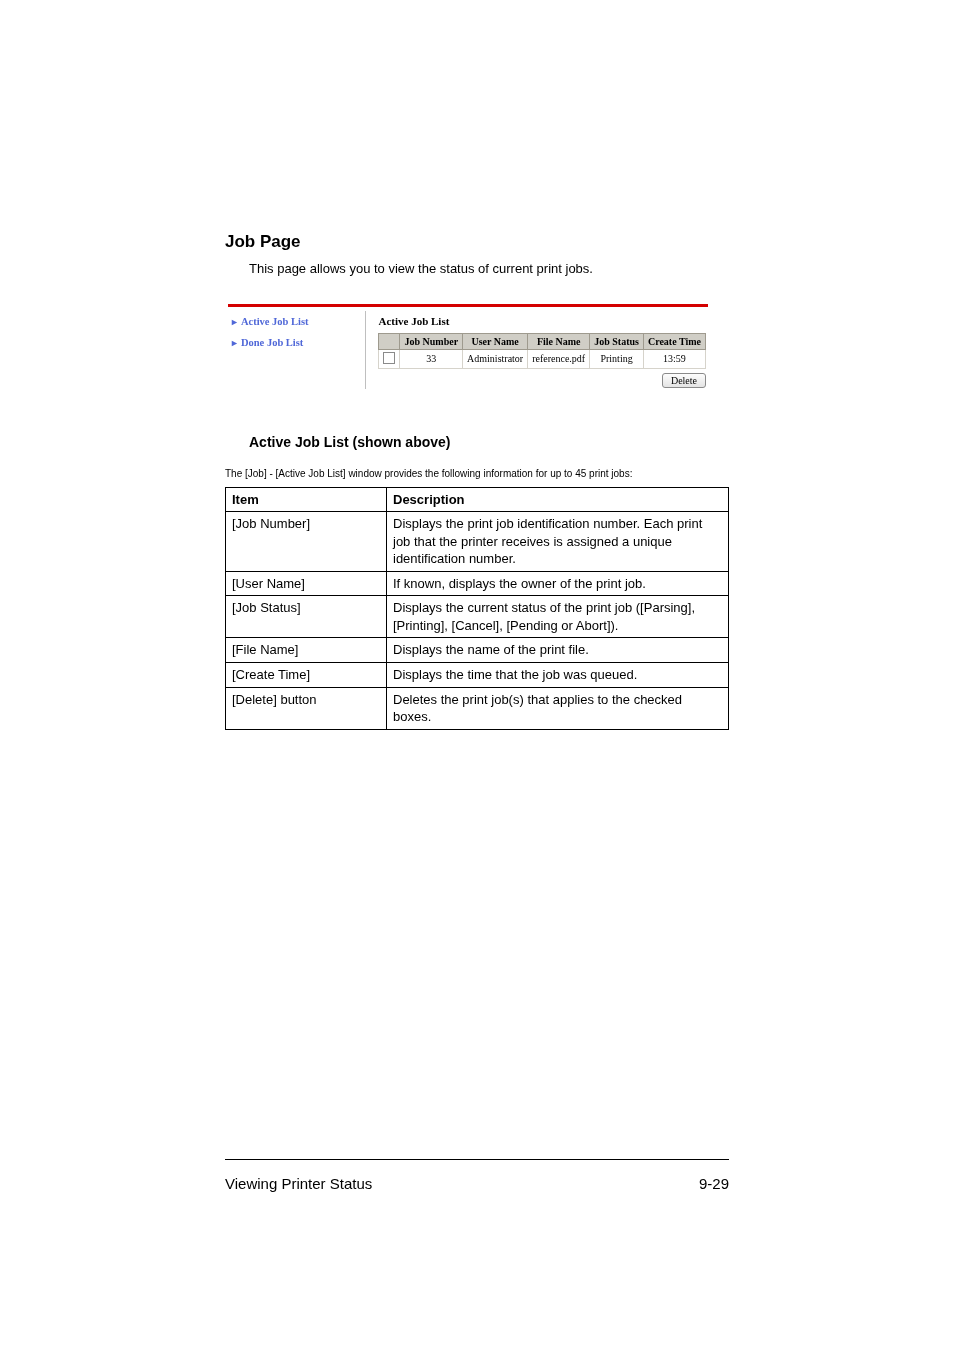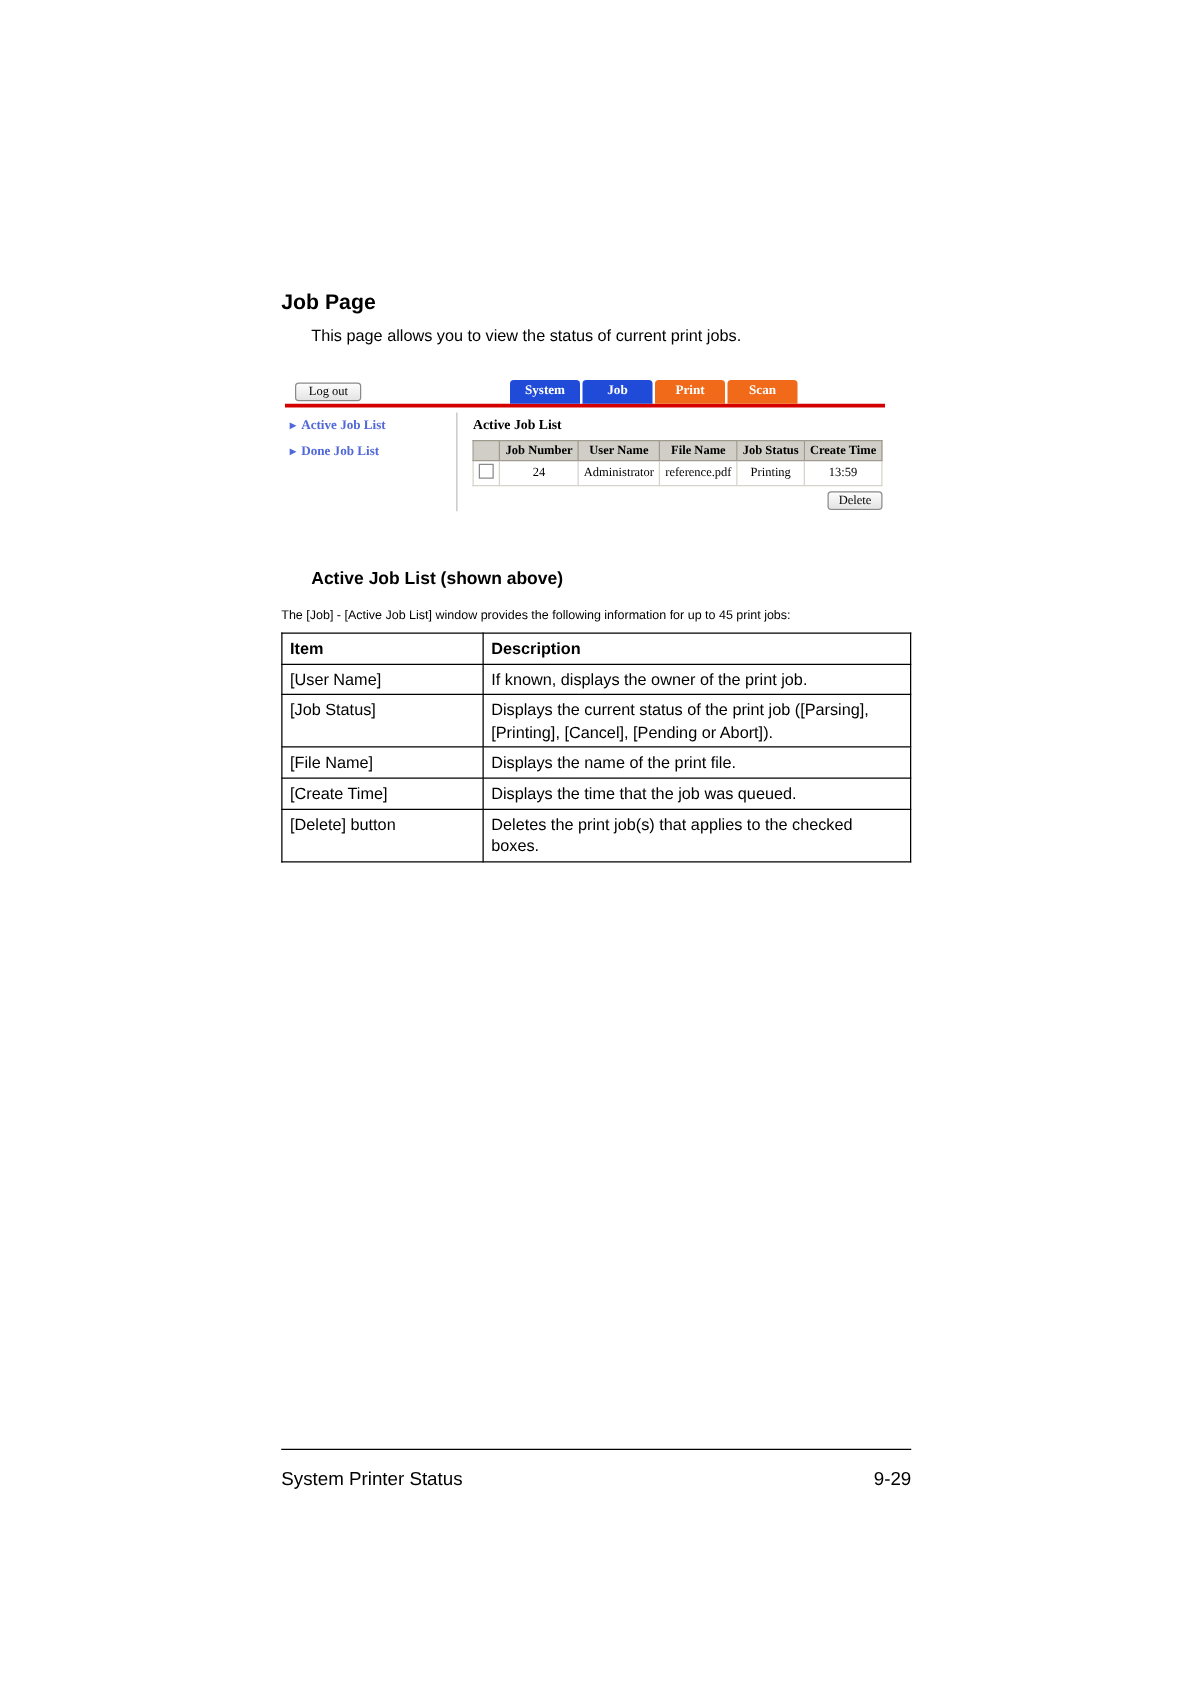--- a/index.html
+++ b/index.html
@@ -220,31 +220,20 @@
 <body>
 
 <div class="content">
 
   <h2>Job Page</h2>
   <p class="intro">This page allows you to view the status of current print jobs.</p>
 
   <div class="panel">
 
 
-    <div class="nav-row">
-      <div class="logout-btn-wrap">
-        <button class="logout-btn">Log out</button>
-      </div>
-      <div class="tabs">
-        <div class="tab blue">System</div>
-        <div class="tab blue">Job</div>
-        <div class="tab orange">Print</div>
-        <div class="tab orange">Scan</div>
-      </div>
-    </div>
 
     <div class="divider"></div>
 
     <div class="panel-body">
       <div class="sidebar">
         <div class="side-item">
           <a href="#"><span class="side-bullet">►</span><span>Active Job List</span></a>
         </div>
         <div class="side-item">
           <a href="#"><span class="side-bullet">►</span><span>Done Job List</span></a>
@@ -261,21 +250,21 @@
               <th>Job Number</th>
               <th>User Name</th>
               <th>File Name</th>
               <th>Job Status</th>
               <th>Create Time</th>
             </tr>
           </thead>
           <tbody>
             <tr>
               <td><span class="chk"></span></td>
-              <td>24</td>
+              <td>33</td>
               <td>Administrator</td>
               <td>reference.pdf</td>
               <td>Printing</td>
               <td>13:59</td>
             </tr>
           </tbody>
         </table>
 
         <div class="delete-row">
           <button class="delete-btn">Delete</button>
@@ -290,20 +279,24 @@
 
   <table class="doc">
     <thead>
       <tr>
         <th class="item-col">Item</th>
         <th>Description</th>
       </tr>
     </thead>
     <tbody>
       <tr>
+        <td>[Job Number]</td>
+        <td>Displays the print job identification number. Each print job that the printer receives is assigned a unique identification number.</td>
+      </tr>
+      <tr>
         <td>[User Name]</td>
         <td>If known, displays the owner of the print job.</td>
       </tr>
       <tr>
         <td>[Job Status]</td>
         <td>Displays the current status of the print job ([Parsing], [Printing], [Cancel], [Pending or Abort]).</td>
       </tr>
       <tr>
         <td>[File Name]</td>
         <td>Displays the name of the print file.</td>
@@ -316,15 +309,15 @@
         <td>[Delete] button</td>
         <td>Deletes the print job(s) that applies to the checked boxes.</td>
       </tr>
     </tbody>
   </table>
 
 </div>
 
 <div class="footer-rule"></div>
 <div class="footer">
-  <span>System Printer Status</span>
+  <span>Viewing Printer Status</span>
   <span>9-29</span>
 </div>
 
 </body></html>

